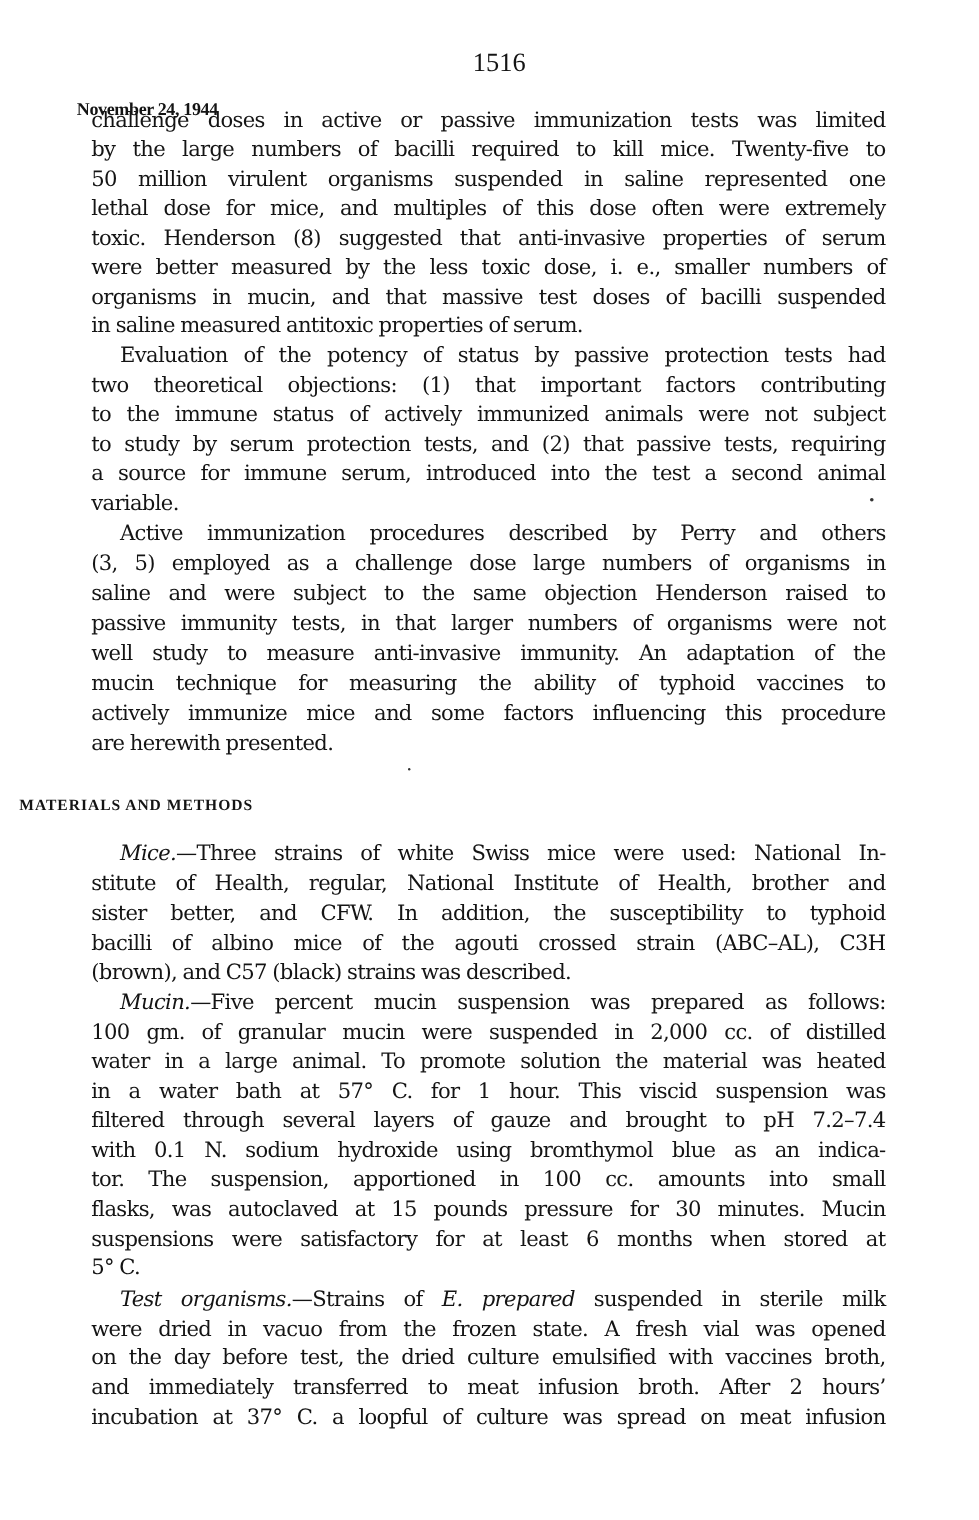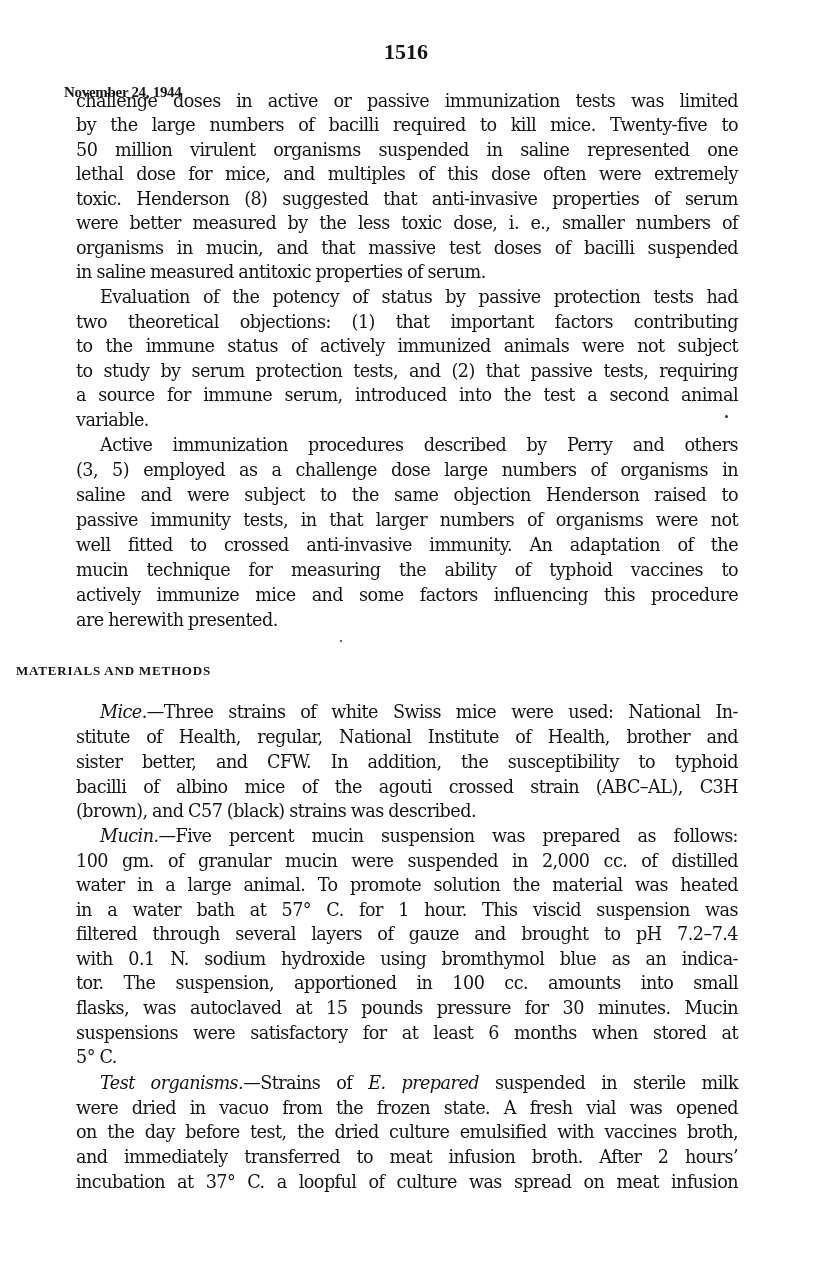--- a/index.html
+++ b/index.html
@@ -1,19 +1,19 @@
 <!DOCTYPE html>
 <html><head>
 <meta charset="utf-8">
 <style>
   html, body { margin: 0; padding: 0; background: #ffffff; }
   body { width: 816px; height: 1267px; position: relative; overflow: hidden; }
   .page { position: absolute; left: 0; top: 0; width: 816px; height: 1267px; background: #fff; color: #141414; }
   .running-date { position: absolute; left: 64px; top: 46px; font-family: "Liberation Serif", serif; font-weight: bold; font-size: 15px; letter-spacing: -0.3px; margin-top: 38px; }
-  .page-number { position: absolute; left: 384px; top: 39px; font-family: "Liberation Serif", serif; font-weight: bold; font-size: 22px; }
+  .page-number { position: absolute; left: 394px; top: 39px; font-family: "Liberation Serif", serif; font-weight: normal; font-size: 22px; }
   .line {
     position: absolute; left: 76px; width: 662px;
     font-family: "DejaVu Serif", serif; font-size: 17.6px; line-height: 24px;
     letter-spacing: -0.55px; word-spacing: -0.5px;
     text-align: justify; text-align-last: justify; white-space: nowrap; height: 24px; overflow: visible;
   }
   .line.last { text-align-last: left; }
   .line.indent { left: 100px; width: 638px; }
   .section-heading { position: absolute; left: 0; width: 816px; top: 663px; text-align: left; font-family: "Liberation Serif", serif; font-weight: bold; font-size: 13px; letter-spacing: 0.8px; padding-left: 16px; }
   .run-in { font-style: italic; }
@@ -45,21 +45,21 @@
     <div class="line" style="top:359px">to study by serum protection tests, and (2) that passive tests, requiring</div>
     <div class="line" style="top:383px">a source for immune serum, introduced into the test a second animal</div>
     <div class="line last" style="top:408px">variable.</div>
   </div>
 
   <div>
     <div class="line indent" style="top:433px">Active immunization procedures described by Perry and others</div>
     <div class="line" style="top:458px">(3, 5) employed as a challenge dose large numbers of organisms in</div>
     <div class="line" style="top:483px">saline and were subject to the same objection Henderson raised to</div>
     <div class="line" style="top:508px">passive immunity tests, in that larger numbers of organisms were not</div>
-    <div class="line" style="top:533px">well fitted to crossed anti-invasive immunity.  An adaptation of the</div>
+    <div class="line" style="top:533px">well study to measure anti-invasive immunity.  An adaptation of the</div>
     <div class="line" style="top:558px">mucin technique for measuring the ability of typhoid vaccines to</div>
     <div class="line" style="top:583px">actively immunize mice and some factors influencing this procedure</div>
     <div class="line last" style="top:608px">are herewith presented.</div>
   </div>
 
   <div class="section-heading">MATERIALS AND METHODS</div>
 
   <div>
     <div class="line indent" style="top:700px"><span class="run-in">Mice.</span><span>—Three strains of white Swiss mice were used: National In-</span></div>
     <div class="line" style="top:725px">stitute of Health, regular, National Institute of Health, brother and</div>

